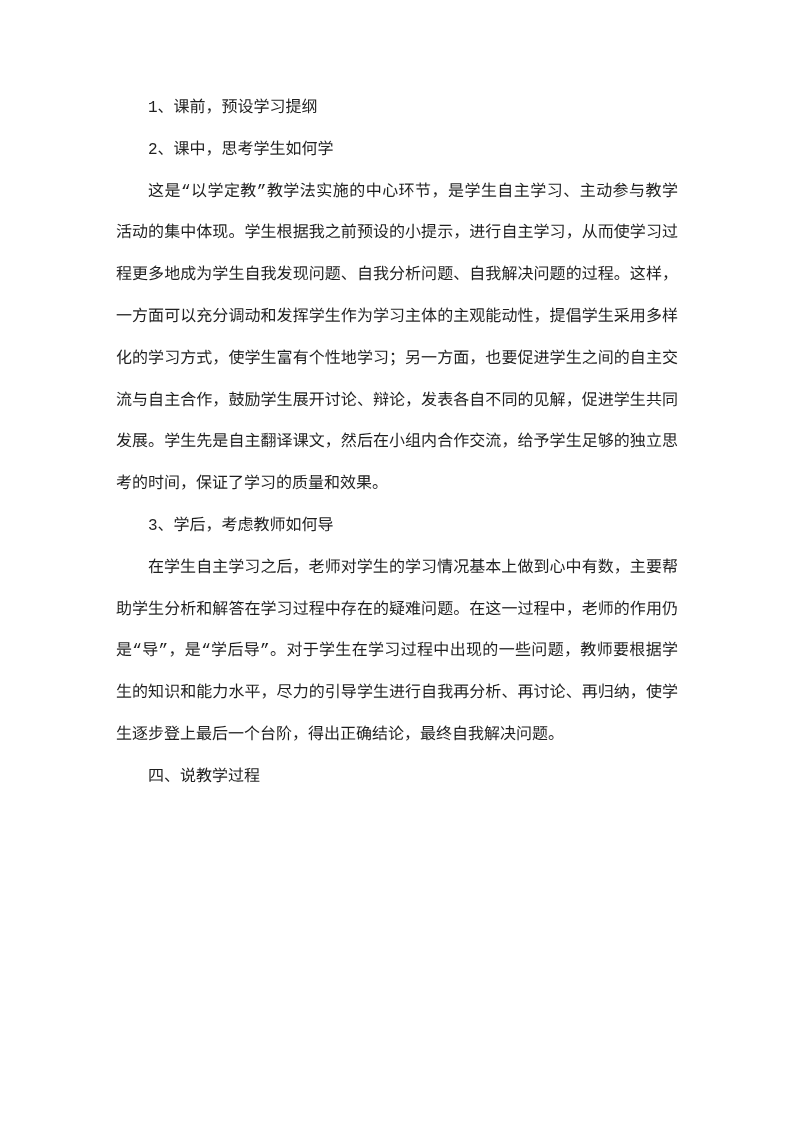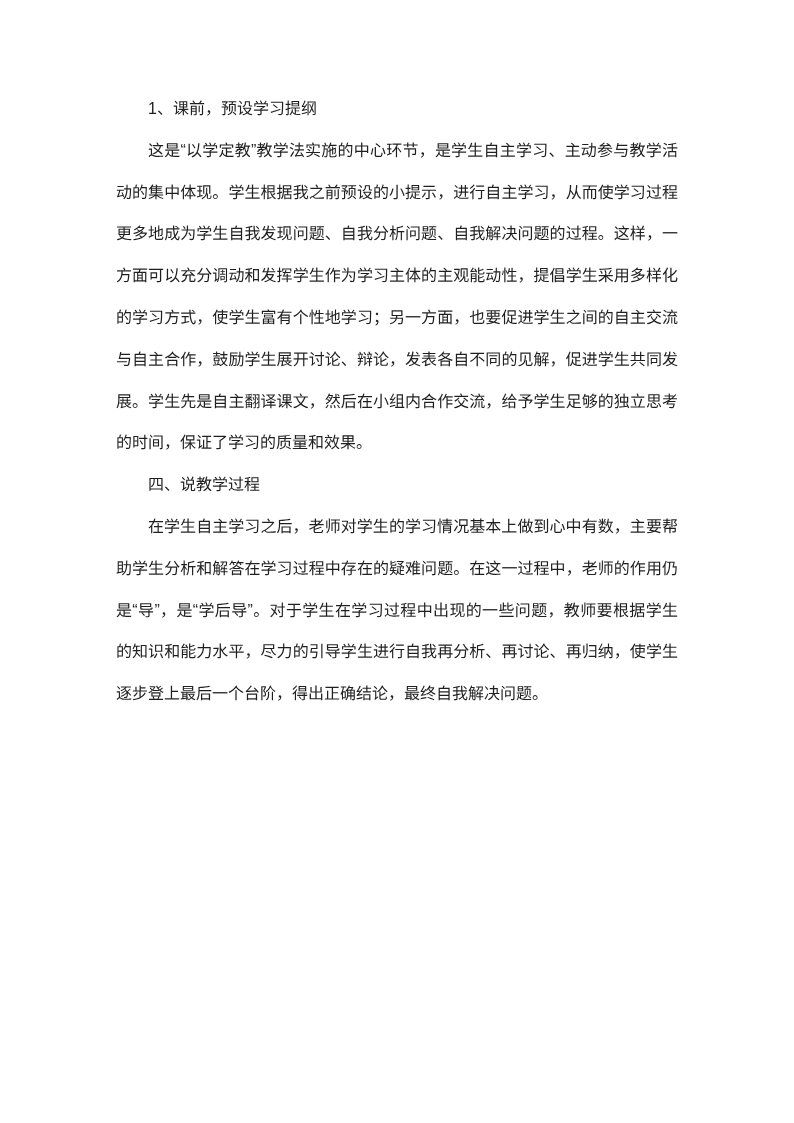--- a/index.html
+++ b/index.html
@@ -24,30 +24,33 @@
     left: 116px;
     top: 88px;
     width: 562px;
     color: #1f1f1f;
     font-size: 16px;
     line-height: 41.8px;
     text-align: justify;
     text-justify: inter-ideograph;
     word-break: normal;
     overflow-wrap: break-word;
+    font-family: Liberation Mono, monospace;
   }
   .doc-body p.para {
     margin: 0;
     padding: 0;
     text-indent: 2em;
   }
 </style>
 </head>
 <body style="background: rgb(255, 255, 255);">
 
 <div class="page">
   <div class="doc-body" style="color: rgb(31, 31, 31);">
       <p class="para">1、课前，预设学习提纲</p>
+      <p class="para">2、课中，思考学生如何学</p>
       <p class="para">这是“以学定教”教学法实施的中心环节，是学生自主学习、主动参与教学活动的集中体现。学生根据我之前预设的小提示，进行自主学习，从而使学习过程更多地成为学生自我发现问题、自我分析问题、自我解决问题的过程。这样，一方面可以充分调动和发挥学生作为学习主体的主观能动性，提倡学生采用多样化的学习方式，使学生富有个性地学习；另一方面，也要促进学生之间的自主交流与自主合作，鼓励学生展开讨论、辩论，发表各自不同的见解，促进学生共同发展。学生先是自主翻译课文，然后在小组内合作交流，给予学生足够的独立思考的时间，保证了学习的质量和效果。</p>
+      <p class="para">3、学后，考虑教师如何导</p>
+      <p class="para">在学生自主学习之后，老师对学生的学习情况基本上做到心中有数，主要帮助学生分析和解答在学习过程中存在的疑难问题。在这一过程中，老师的作用仍是“导”，是“学后导”。对于学生在学习过程中出现的一些问题，教师要根据学生的知识和能力水平，尽力的引导学生进行自我再分析、再讨论、再归纳，使学生逐步登上最后一个台阶，得出正确结论，最终自我解决问题。</p>
       <p class="para">四、说教学过程</p>
-      <p class="para">在学生自主学习之后，老师对学生的学习情况基本上做到心中有数，主要帮助学生分析和解答在学习过程中存在的疑难问题。在这一过程中，老师的作用仍是“导”，是“学后导”。对于学生在学习过程中出现的一些问题，教师要根据学生的知识和能力水平，尽力的引导学生进行自我再分析、再讨论、再归纳，使学生逐步登上最后一个台阶，得出正确结论，最终自我解决问题。</p>
     </div>
 </div>
 
 </body></html>

